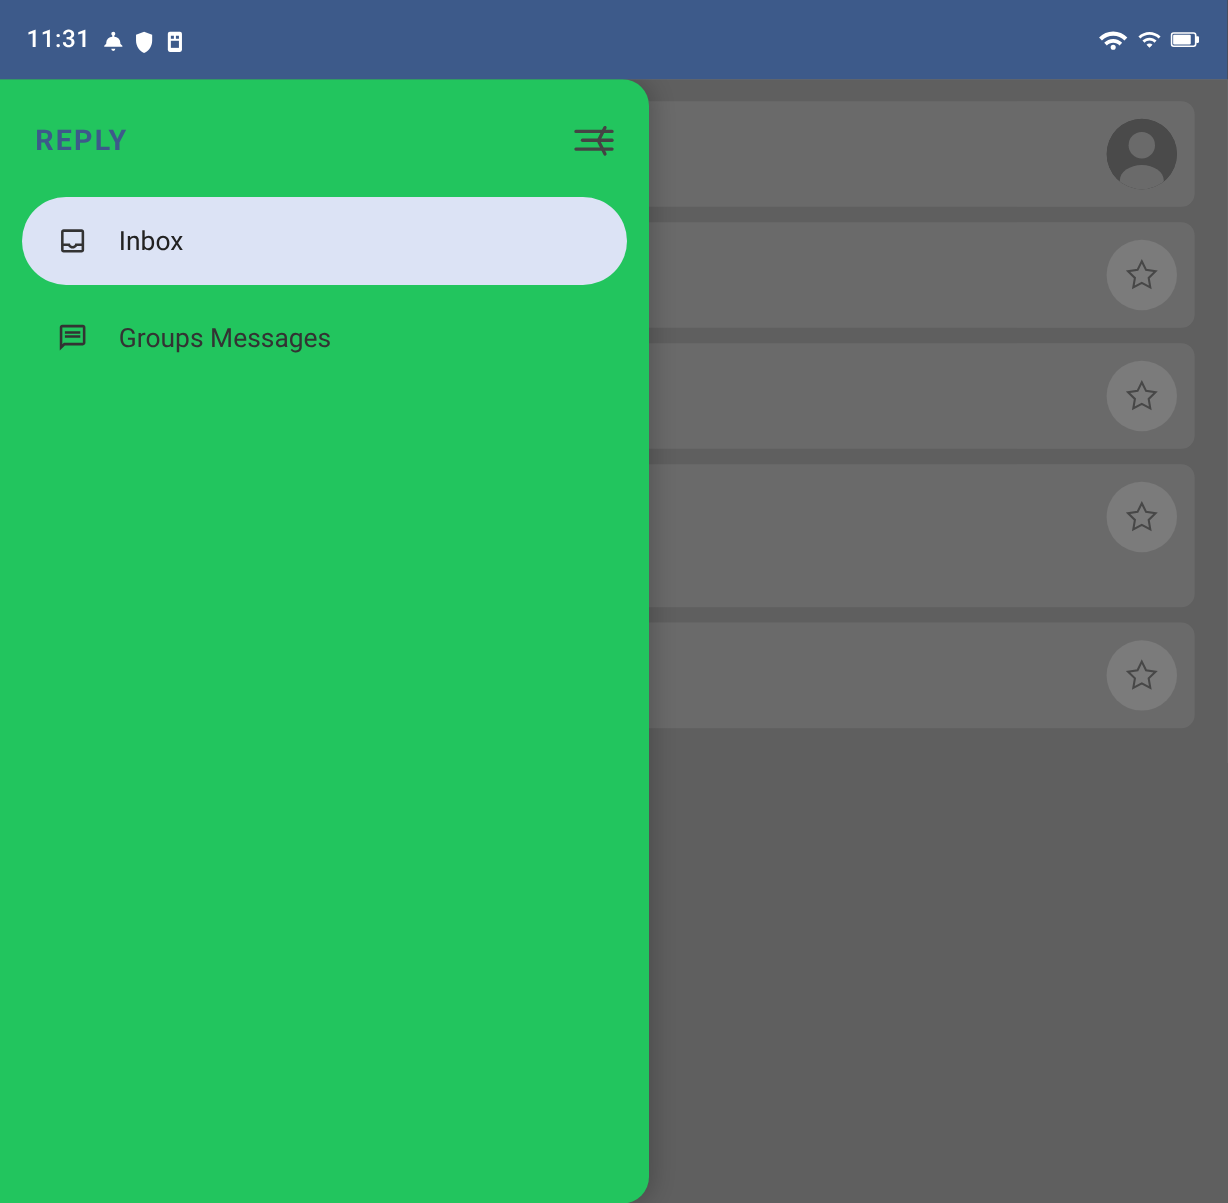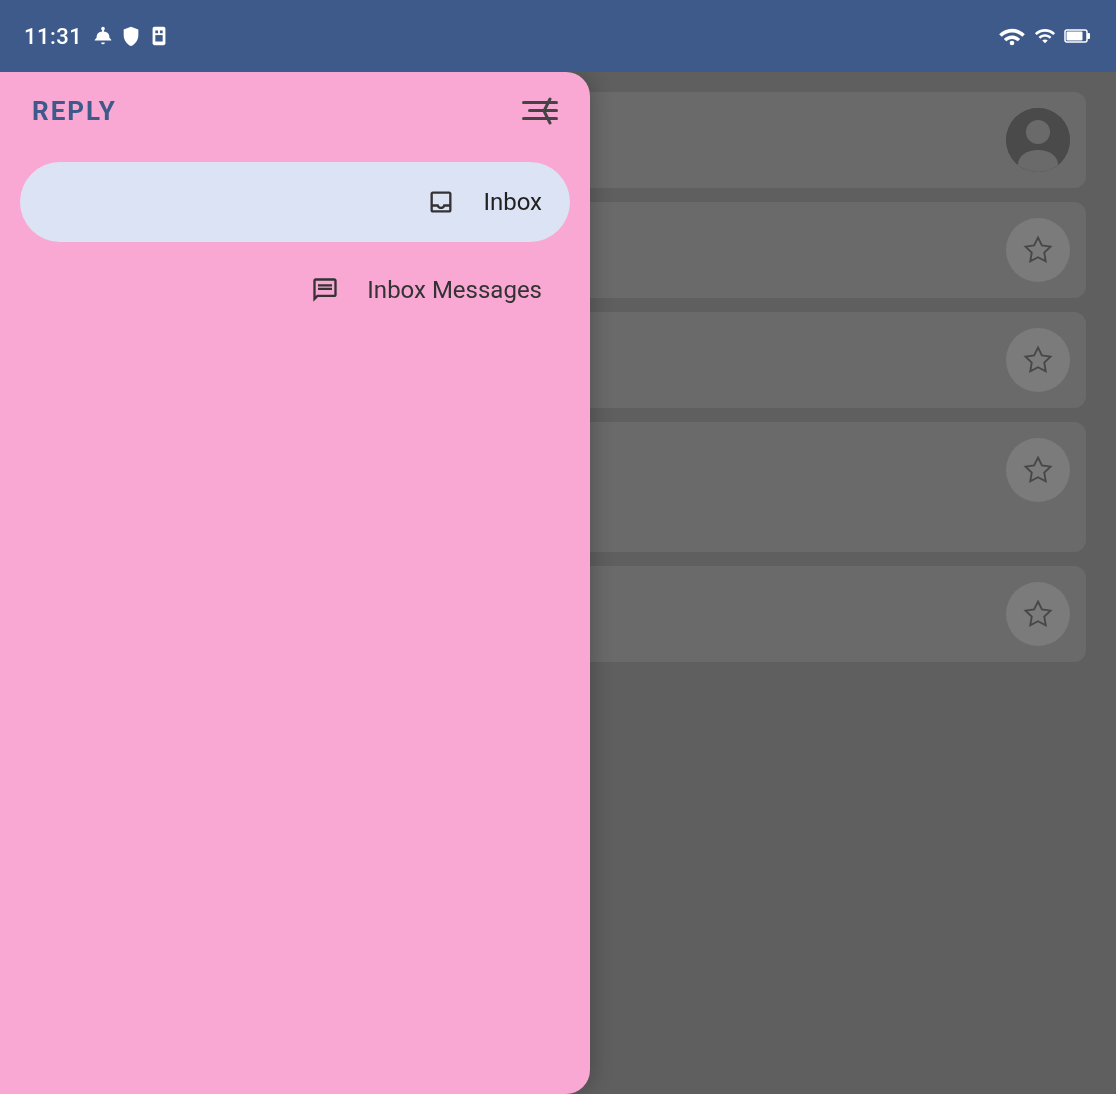--- a/index.html
+++ b/index.html
@@ -20,21 +20,21 @@
       display: flex;
       align-items: center;
       justify-content: space-between;
       padding: 0 24px;
       position: relative;
       z-index: 100;
     }
 
     .status-bar-left {
       display: flex;
-      align-items: center;
+      align-items: flex-end;
       gap: 10px;
     }
 
     .status-time {
       color: white;
       font-size: 22px;
       font-weight: 500;
       letter-spacing: 0.5px;
     }
 
@@ -135,24 +135,24 @@
       z-index: 10;
     }
 
     
     .drawer {
       position: absolute;
       top: 0;
       left: 0;
       width: 590px;
       height: 100%;
-      background: #f9a8d4;
+      background: #22c55e;
       border-radius: 0 24px 24px 0;
       z-index: 20;
-      padding: 24px 0 0 0;
+      padding: 41px 0 0 0;
       box-shadow: 4px 0 20px rgba(0,0,0,0.2);
     }
 
     
     .drawer-header {
       display: flex;
       align-items: center;
       justify-content: space-between;
       padding: 0 32px;
       margin-bottom: 36px;
@@ -182,21 +182,20 @@
     }
 
     .nav-item {
       display: flex;
       align-items: center;
       gap: 24px;
       padding: 22px 28px;
       border-radius: 50px;
       cursor: pointer;
       transition: background 0.15s;
-      justify-content: flex-end;
     }
 
     .nav-item.active {
       background: #dce3f5;
     }
 
     .nav-item-icon {
       width: 36px;
       height: 36px;
       display: flex;
@@ -357,19 +356,19 @@
       </li>
 
 
       <li class="nav-item">
         <div class="nav-item-icon">
           <svg class="icon-svg" viewBox="0 0 24 24">
             <path d="M20 2H4c-1.1 0-2 .9-2 2v18l4-4h14c1.1 0 2-.9 2-2V4c0-1.1-.9-2-2-2zm0 14H5.17L4 17.17V4h16v12z"></path>
             <path d="M6 10h12v2H6zm0-3h12v2H6z"></path>
           </svg>
         </div>
-        <span class="nav-item-label">Inbox Messages</span>
+        <span class="nav-item-label">Groups Messages</span>
       </li>
 
     </ul>
   </div>
 
 </div>
 
 </body></html>

